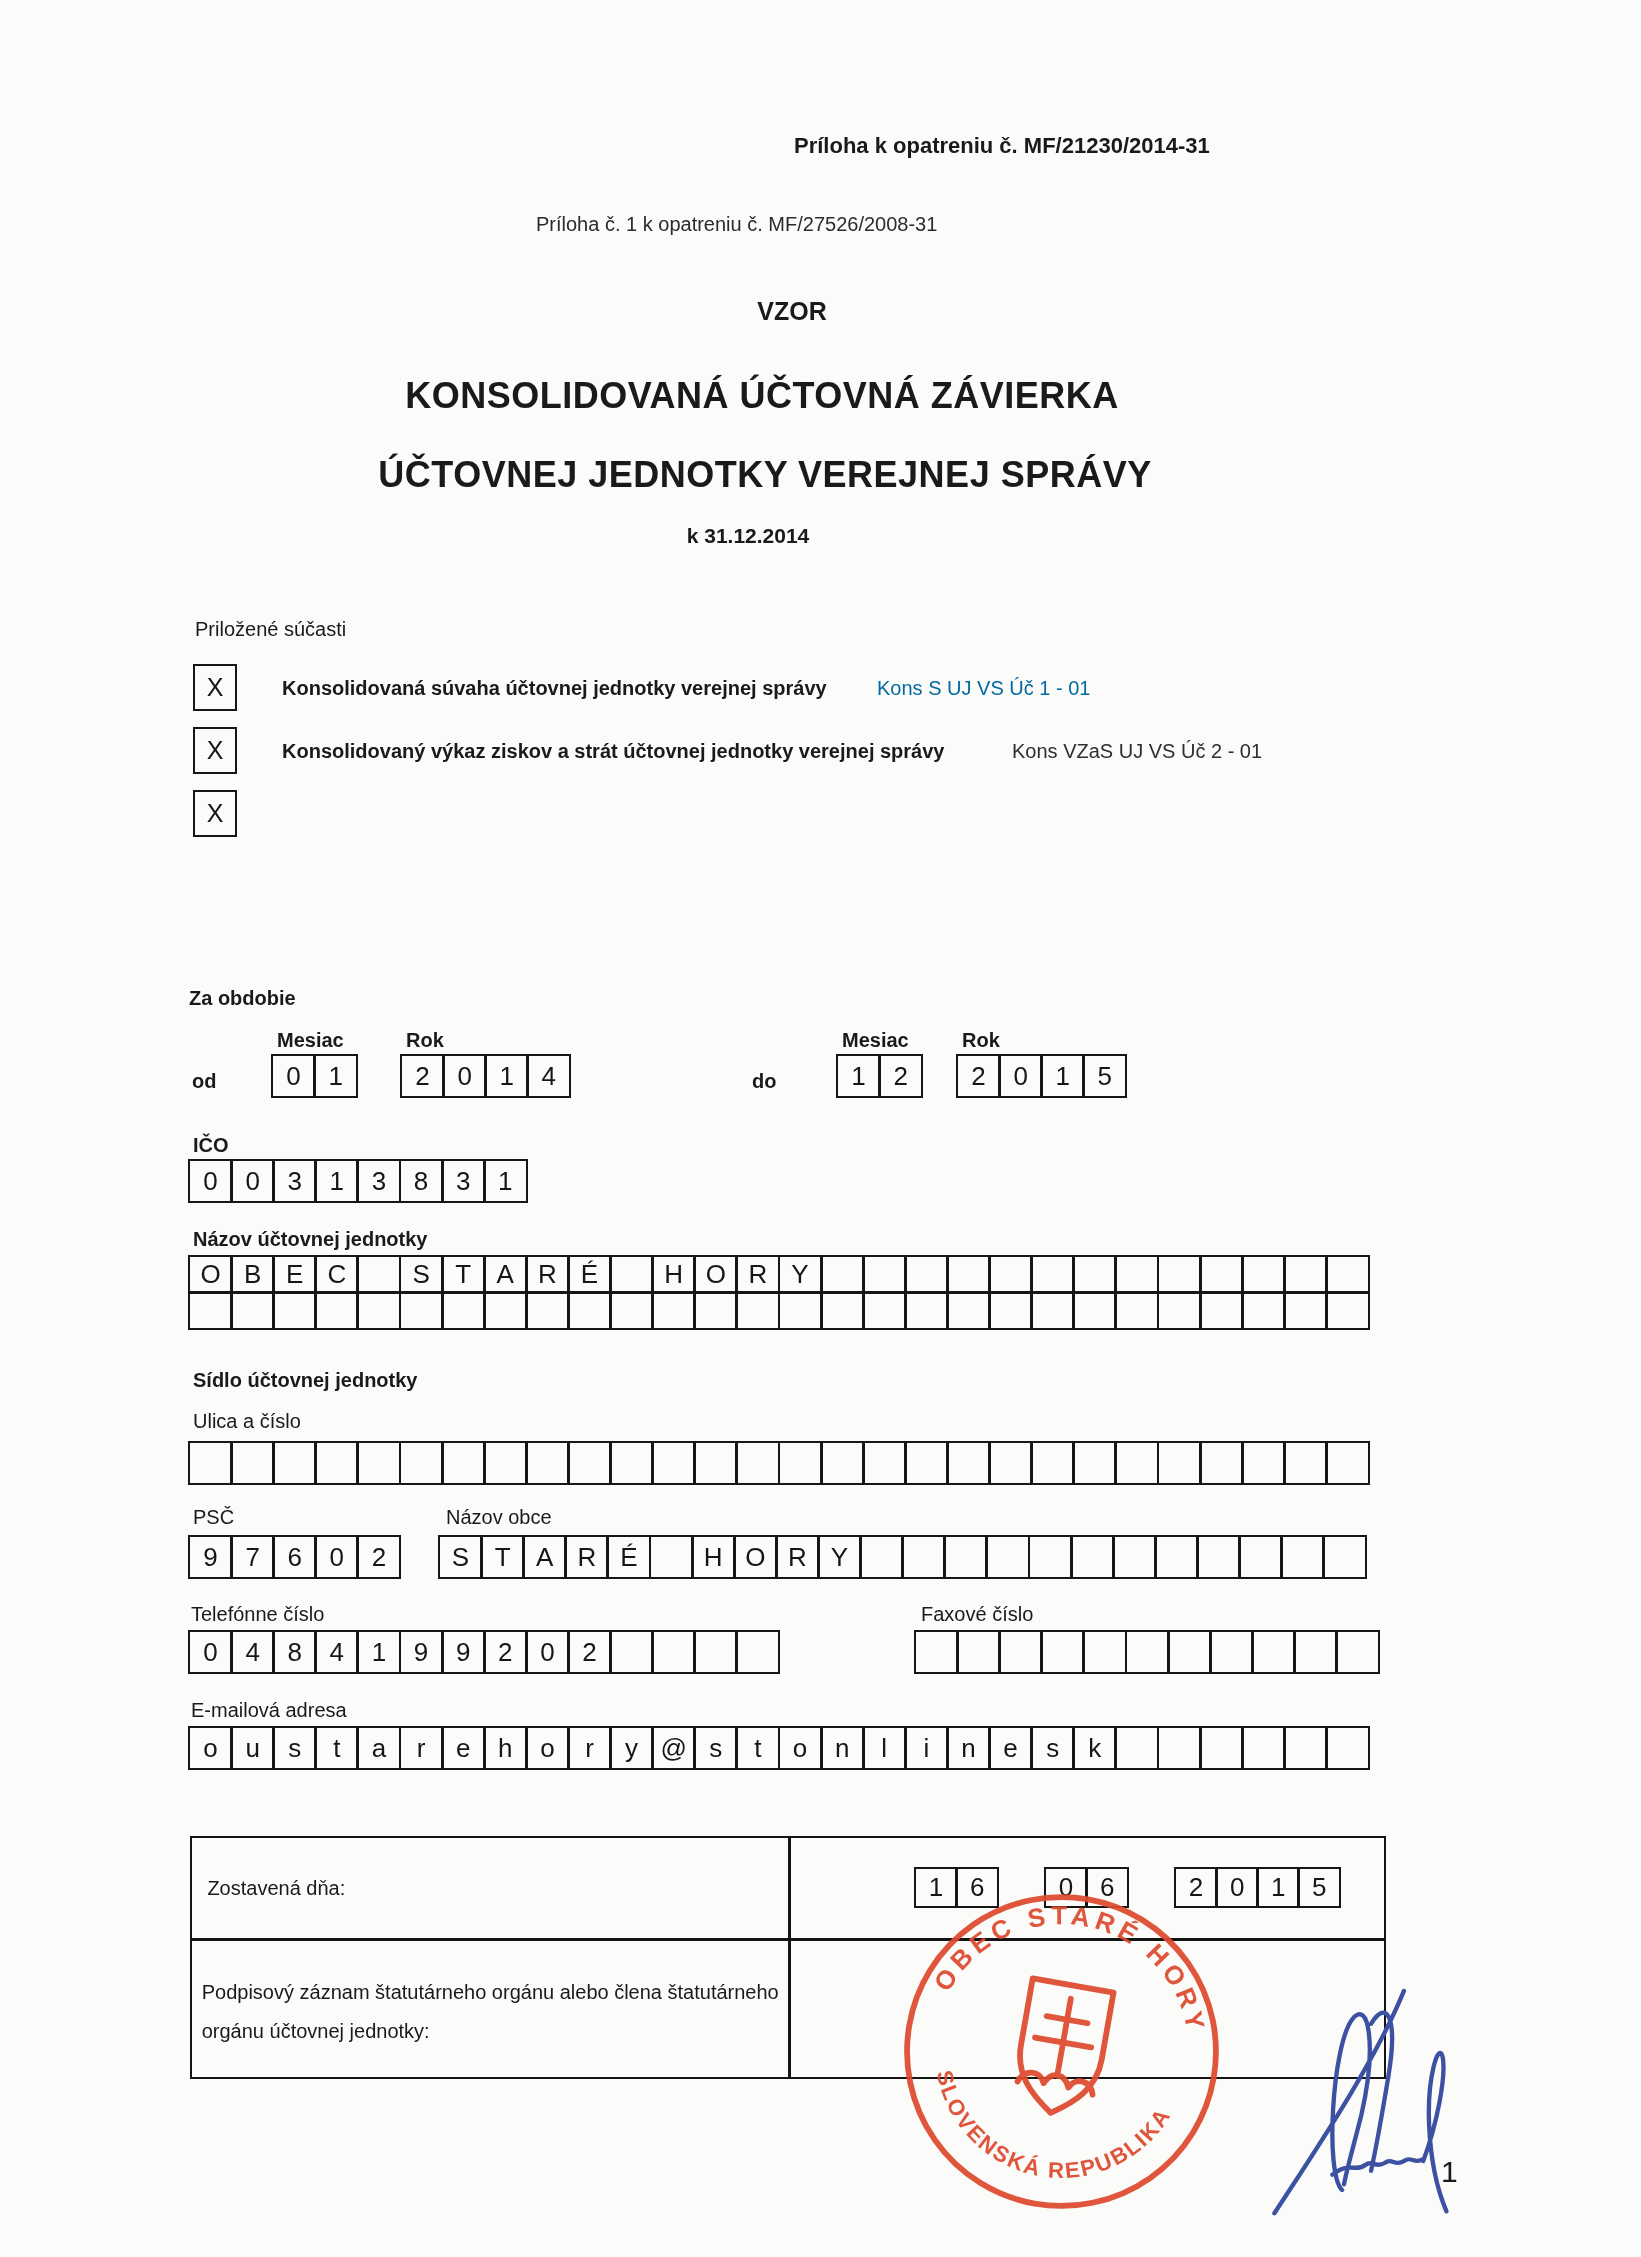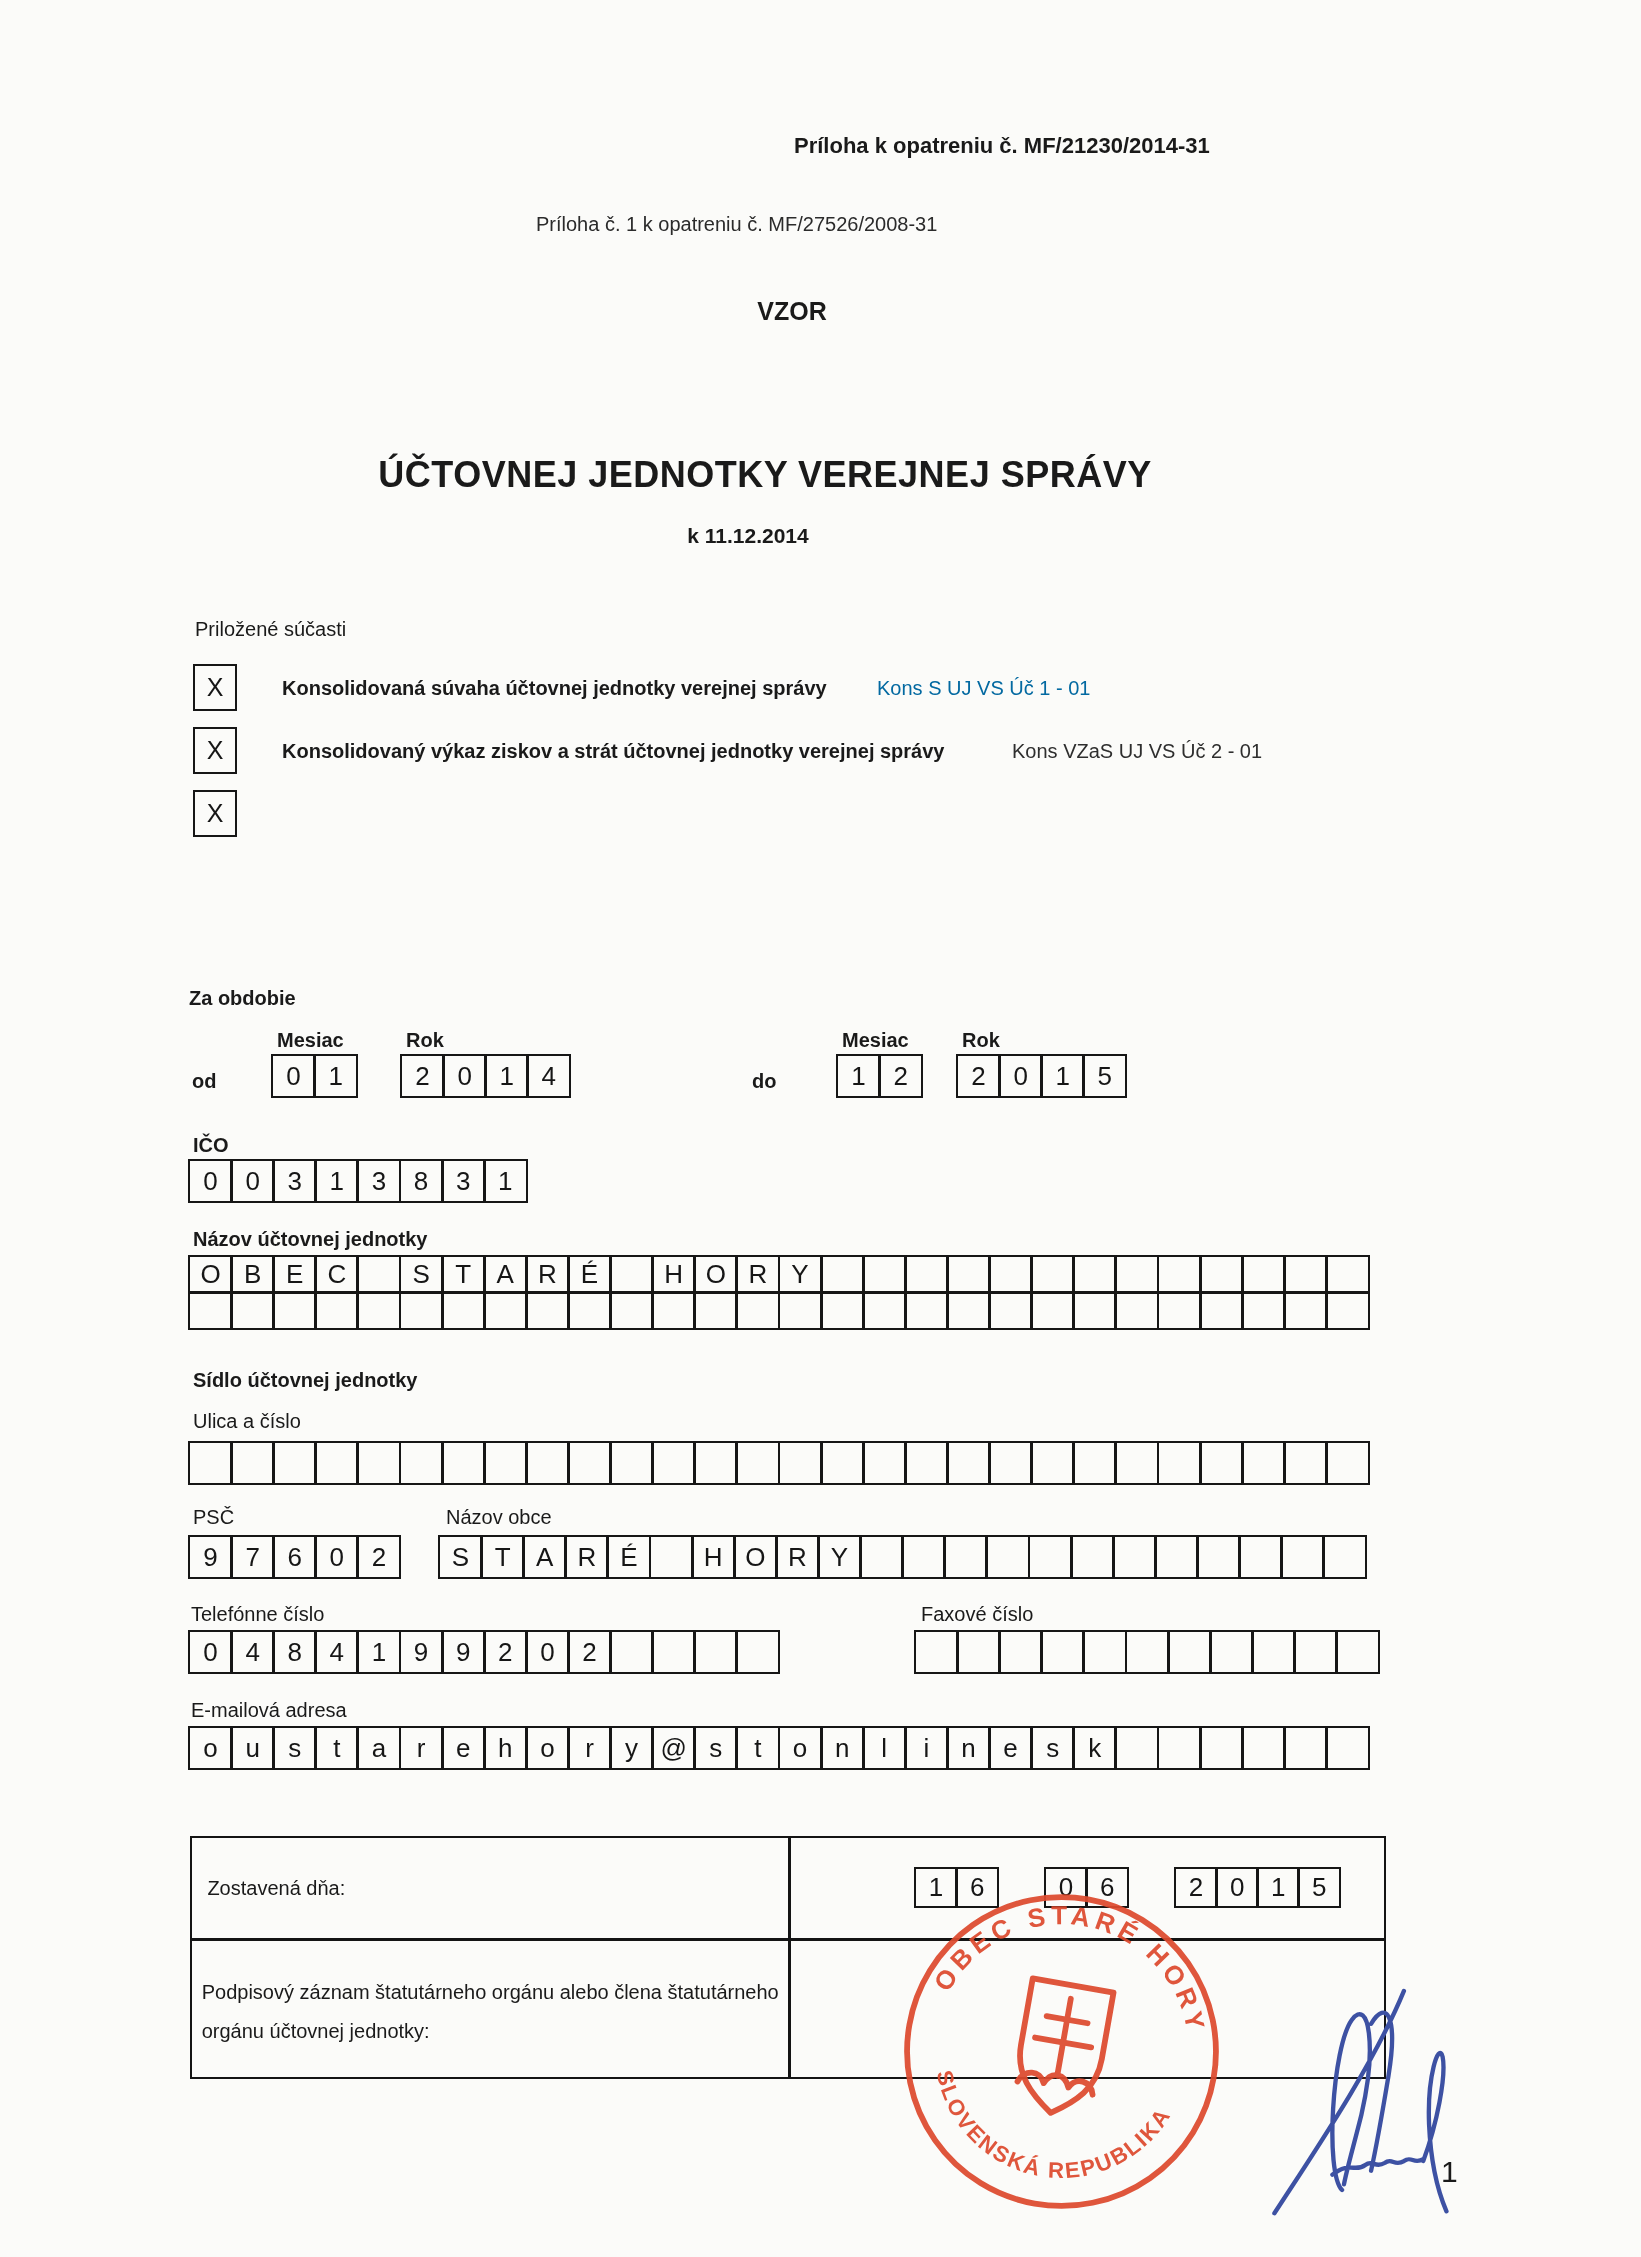--- a/index.html
+++ b/index.html
@@ -45,22 +45,23 @@
 </style>
 </head>
 <body>
 
 <div class="page">
 
   <div class="abs b" style="left:794px;top:133px;font-size:22px;">Príloha k opatreniu č. MF/21230/2014-31</div>
   <div class="abs f20" style="left:536px;top:213px;color:#2b2b2b;">Príloha č. 1  k opatreniu č. MF/27526/2008-31</div>
 
   <div class="abs b center f26" style="left:792px;top:297px;">VZOR</div>
+  <div class="abs b center f37" style="left:762px;top:375px;">KONSOLIDOVANÁ ÚČTOVNÁ ZÁVIERKA</div>
   <div class="abs b center f37" style="left:765px;top:454px;">ÚČTOVNEJ JEDNOTKY VEREJNEJ SPRÁVY</div>
-  <div class="abs b center" style="left:748px;top:524px;font-size:21px;">k 11.12.2014</div>
+  <div class="abs b center" style="left:748px;top:524px;font-size:21px;">k 31.12.2014</div>
 
   <div class="abs f21" style="left:195px;top:618px;">Priložené súčasti</div>
 
   <div class="checkbox" style="left:193px;top:664px;">
       <span>X</span>
     </div>
   <div class="abs b f20" style="left:282px;top:677px;">Konsolidovaná súvaha účtovnej jednotky verejnej správy</div>
   <div class="abs f20" style="left:877px;top:677px;color:#0369a1;">Kons S UJ VS Úč  1 - 01</div>
 
   <div class="checkbox" style="left:193px;top:727px;">

